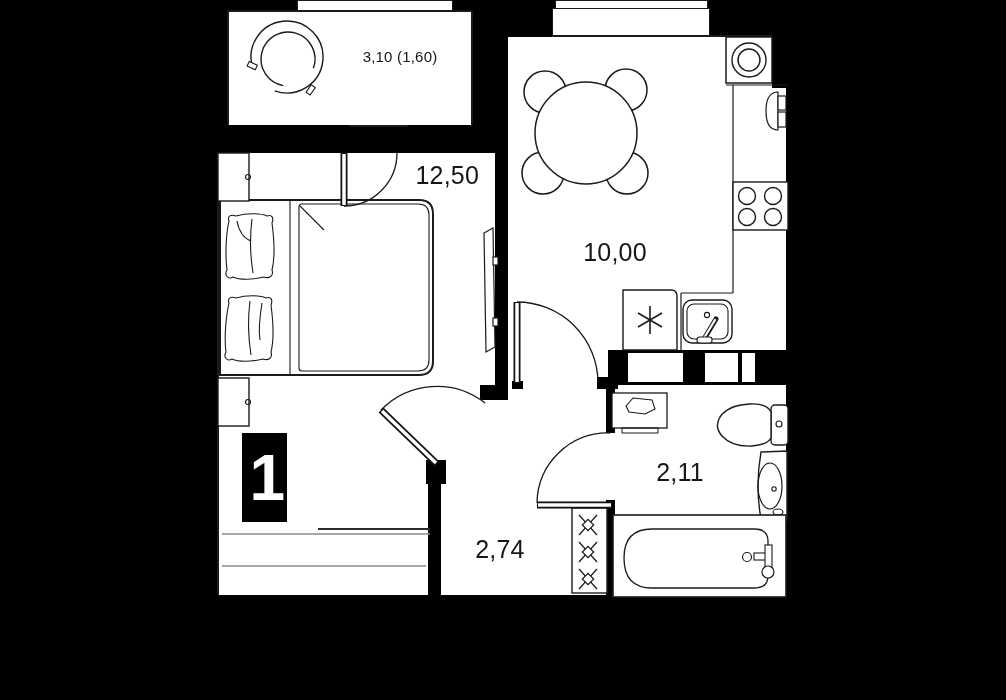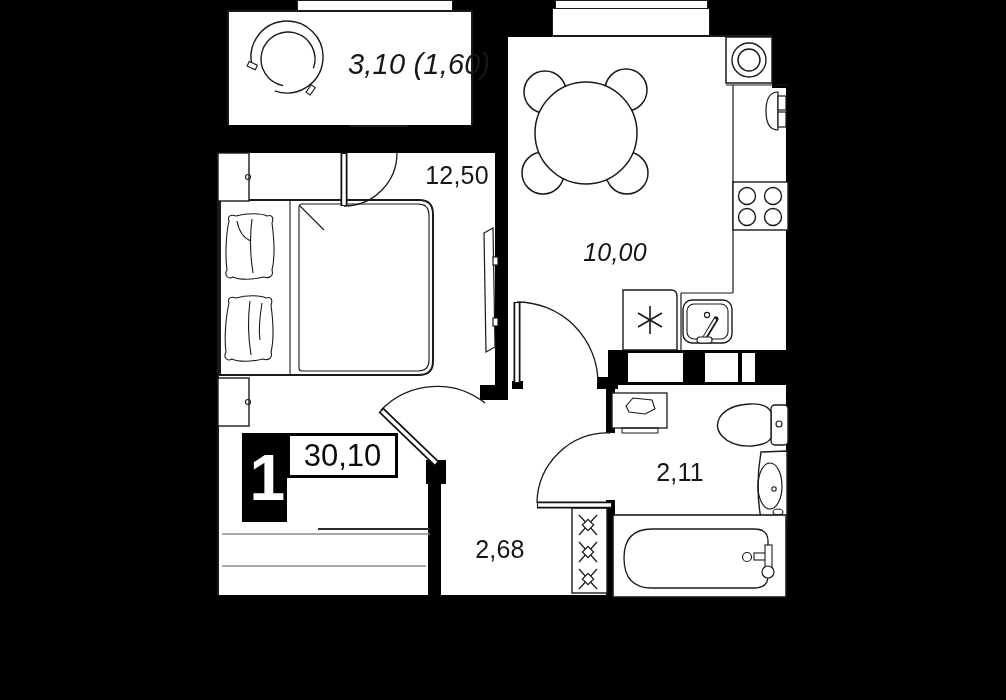--- a/index.html
+++ b/index.html
@@ -210,22 +210,21 @@
       <line x1="382" y1="411" x2="436" y2="463" stroke="#fff" stroke-width="3.5"></line>
       <path d="M 381 410 A 78 78 0 0 1 485 403" stroke-width="1.3"></path>
     </g>
     <g>
       <line x1="537" y1="505" x2="612" y2="505" stroke="#111" stroke-width="7"></line>
       <line x1="538" y1="505" x2="611" y2="505" stroke="#fff" stroke-width="3.5"></line>
       <path d="M 610 433 A 71 71 0 0 0 537 503" stroke-width="1.3"></path>
     </g>
   </svg>
 
-  <div class="lbl" style="left:348px;top:48px;width:124px;font-size:29px;font-style:italic;">3,10 (1,60)</div>
-  <div class="lbl" style="left:419px;top:161px;width:76px;">12,50</div>
-  <div class="lbl" style="left:576px;top:238px;width:78px;font-style:italic;">10,00</div>
-  <div class="lbl" style="left:464px;top:535px;width:72px;">2,68</div>
+  <div class="lbl" style="left:338px;top:48px;width:124px;font-size:15px;">3,10 (1,60)</div>
+  <div class="lbl" style="left:403px;top:161px;width:76px;text-align:right;">12,50</div>
+  <div class="lbl" style="left:576px;top:238px;width:78px;">10,00</div>
+  <div class="lbl" style="left:464px;top:535px;width:72px;">2,74</div>
   <div class="lbl" style="left:644px;top:458px;width:72px;">2,11</div>
 
   <div id="badge-rooms">1</div>
-  <div id="badge-upper" class="badge-box">30,10</div>
 
 </div>
 
 </body></html>

